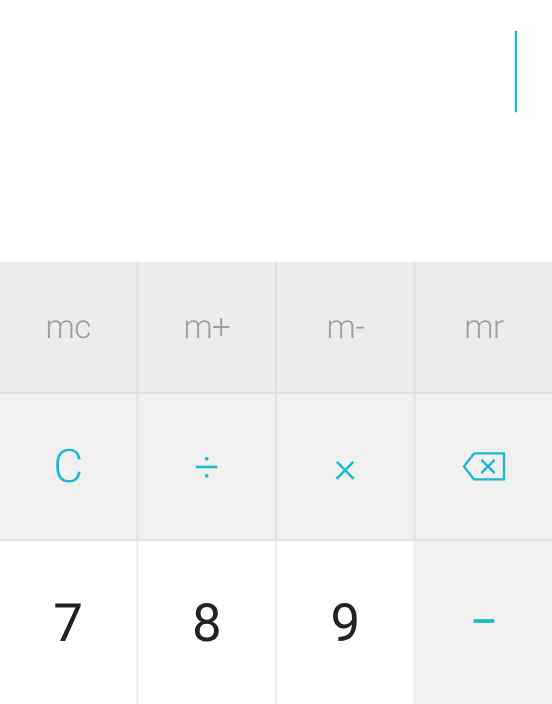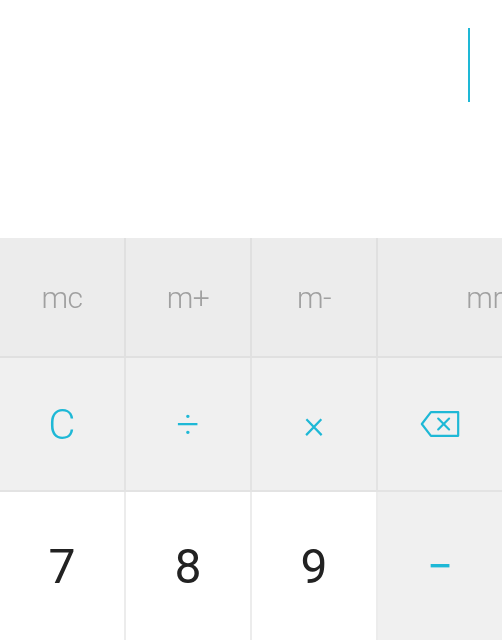--- a/index.html
+++ b/index.html
@@ -47,21 +47,21 @@
       flex: none;
     }
     .row-mem .key {
       background: #ececec;
       border-right: 2px solid #e0e0e0;
       border-bottom: 2px solid #e0e0e0;
       font-size: 30px;
       color: #a0a0a0;
       letter-spacing: -0.5px;
     }
-    .row-mem .key:last-child { border-right: none; justify-content: flex-end; }
+    .row-mem .key:last-child { border-right: none; }
     .row-op {
       height: 134px;
       flex: none;
     }
     .row-op .key {
       background: #f0f0f0;
       border-right: 2px solid #e3e3e3;
       border-bottom: 2px solid #e3e3e3;
       font-size: 42px;
       color: #1eb8d6;

